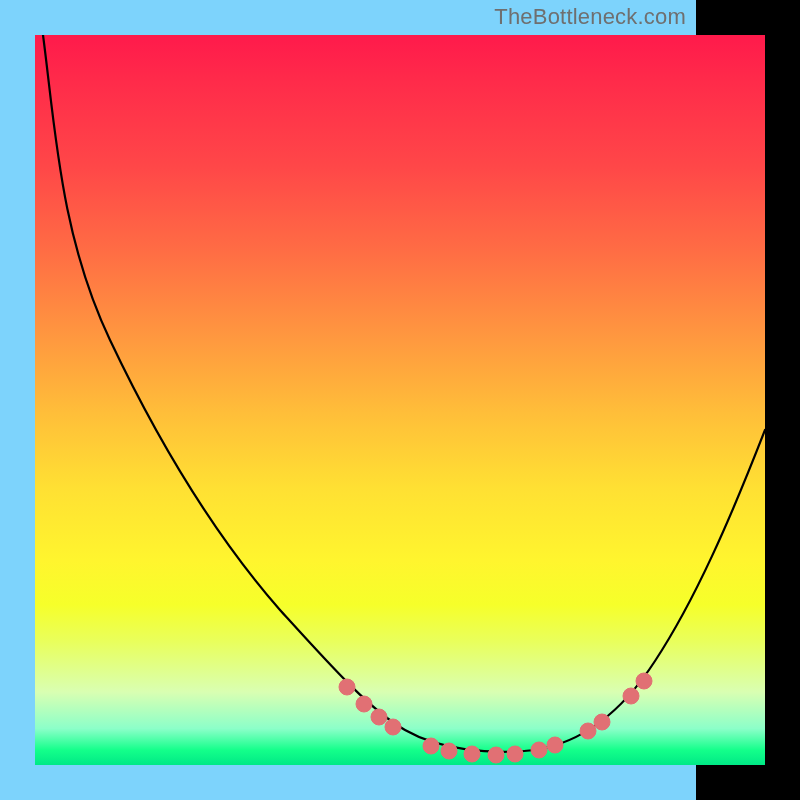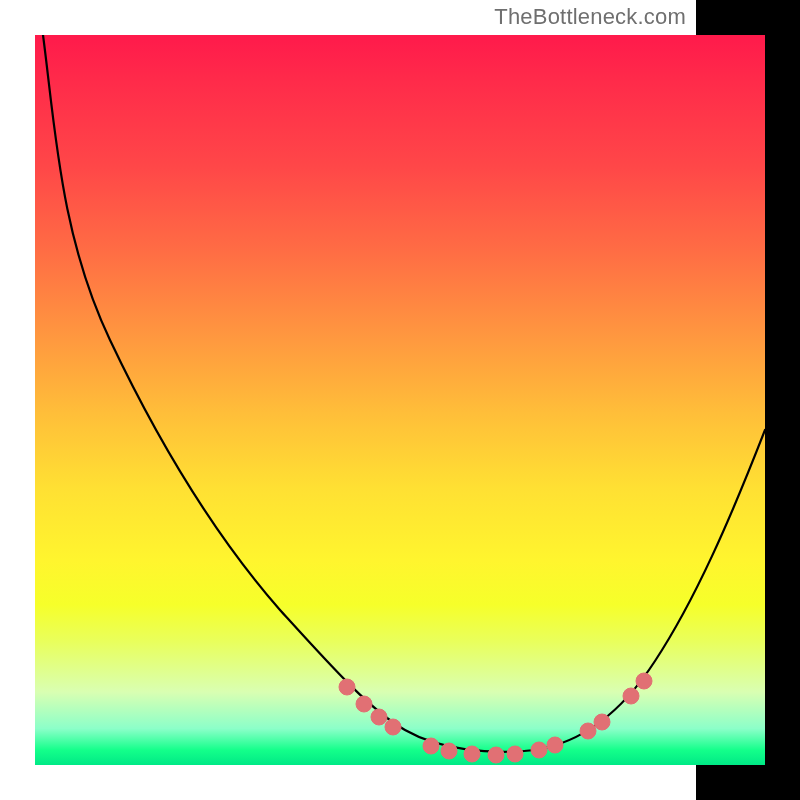--- a/index.html
+++ b/index.html
@@ -8,21 +8,21 @@
     width: 800px;
     height: 800px;
     background: #000;
     overflow: hidden;
     font-family: Arial, Helvetica, sans-serif;
   }
   .stage {
     position: relative;
     width: 696px;
     height: 800px;
-    background: #ffffff;
+    background: #7dd3fc;
   }
   .attribution {
     position: absolute;
     top: 4px;
     right: 10px;
     color: #6f6f6f;
     font-size: 22px;
     font-weight: 500;
     letter-spacing: 0.2px;
     z-index: 5;

